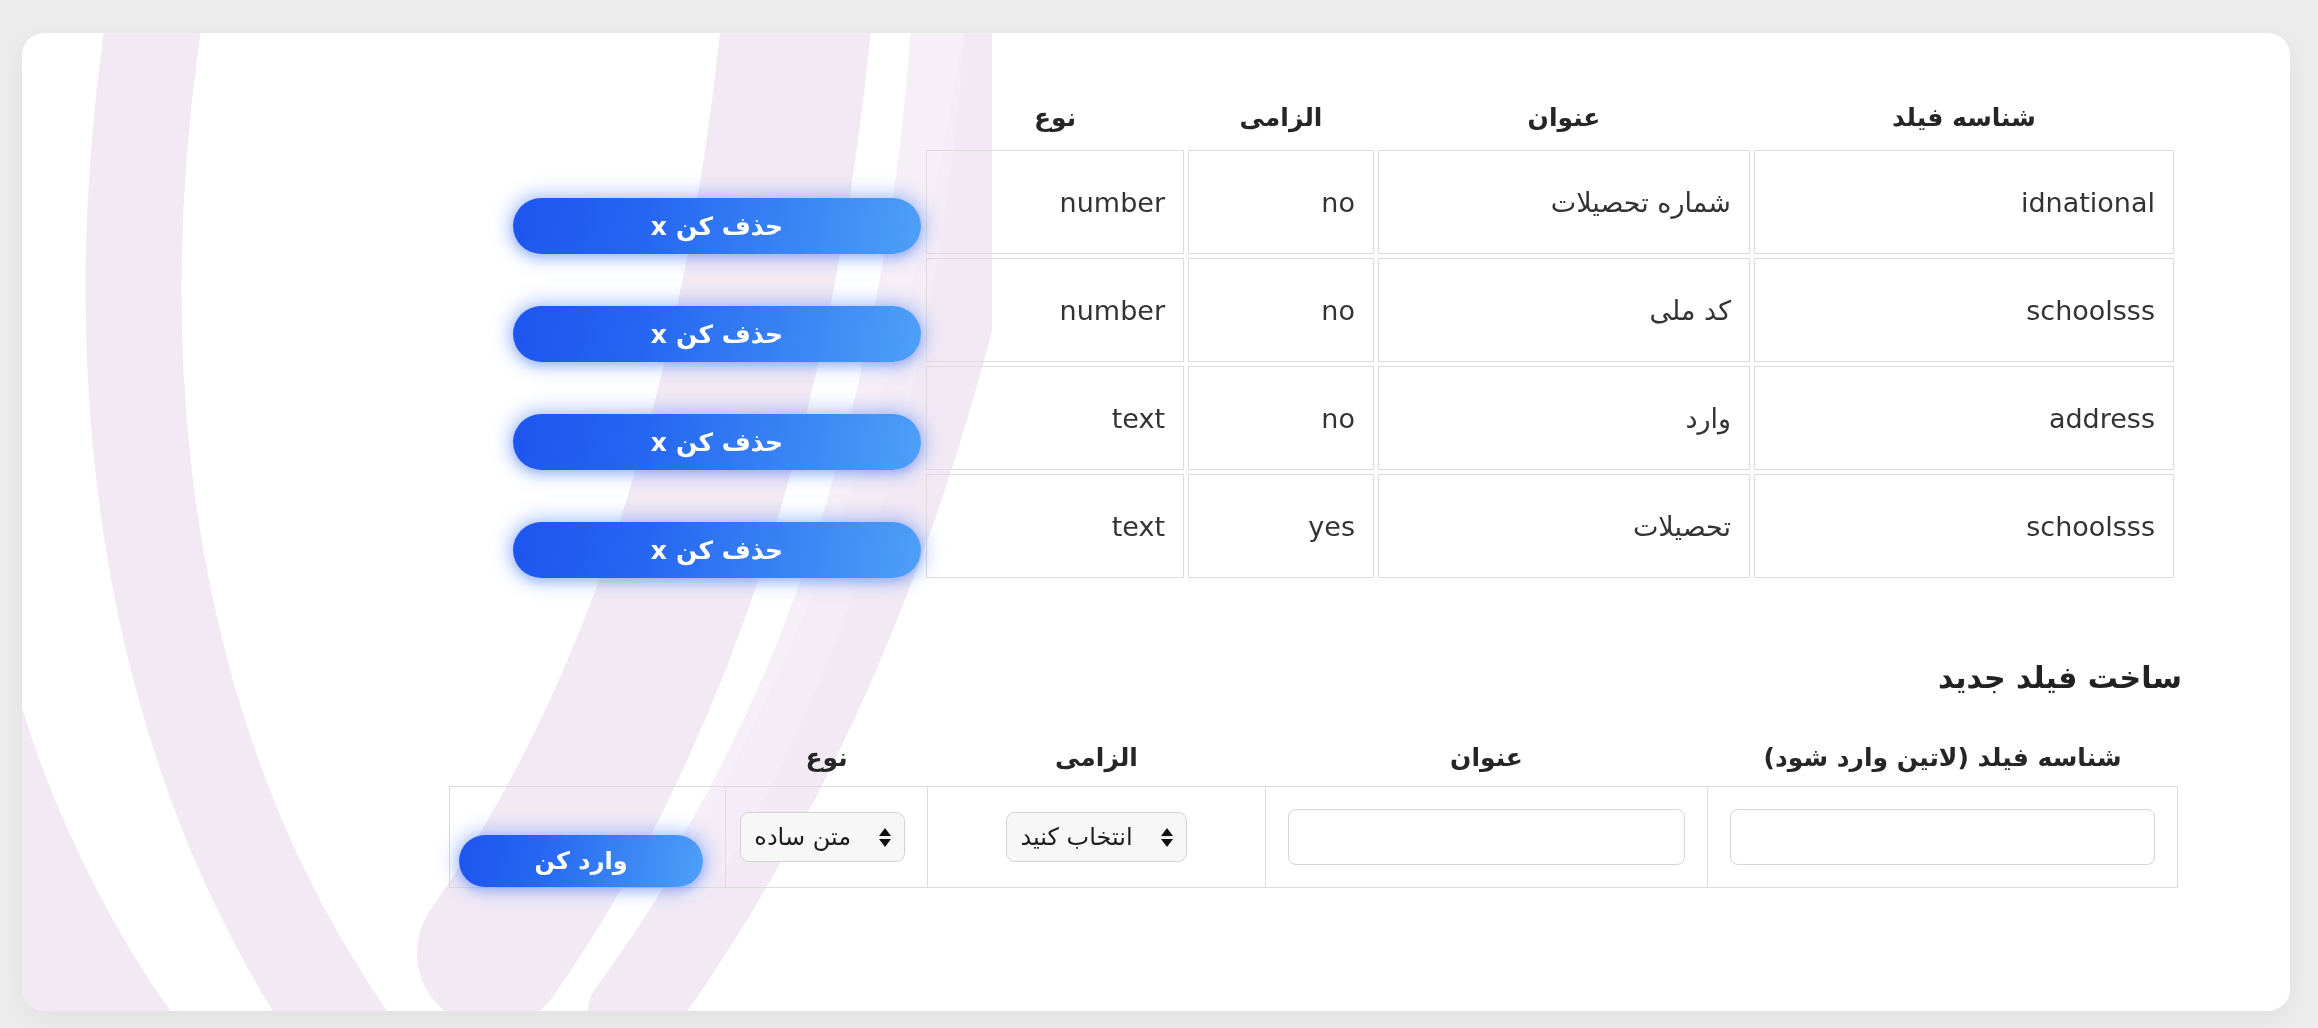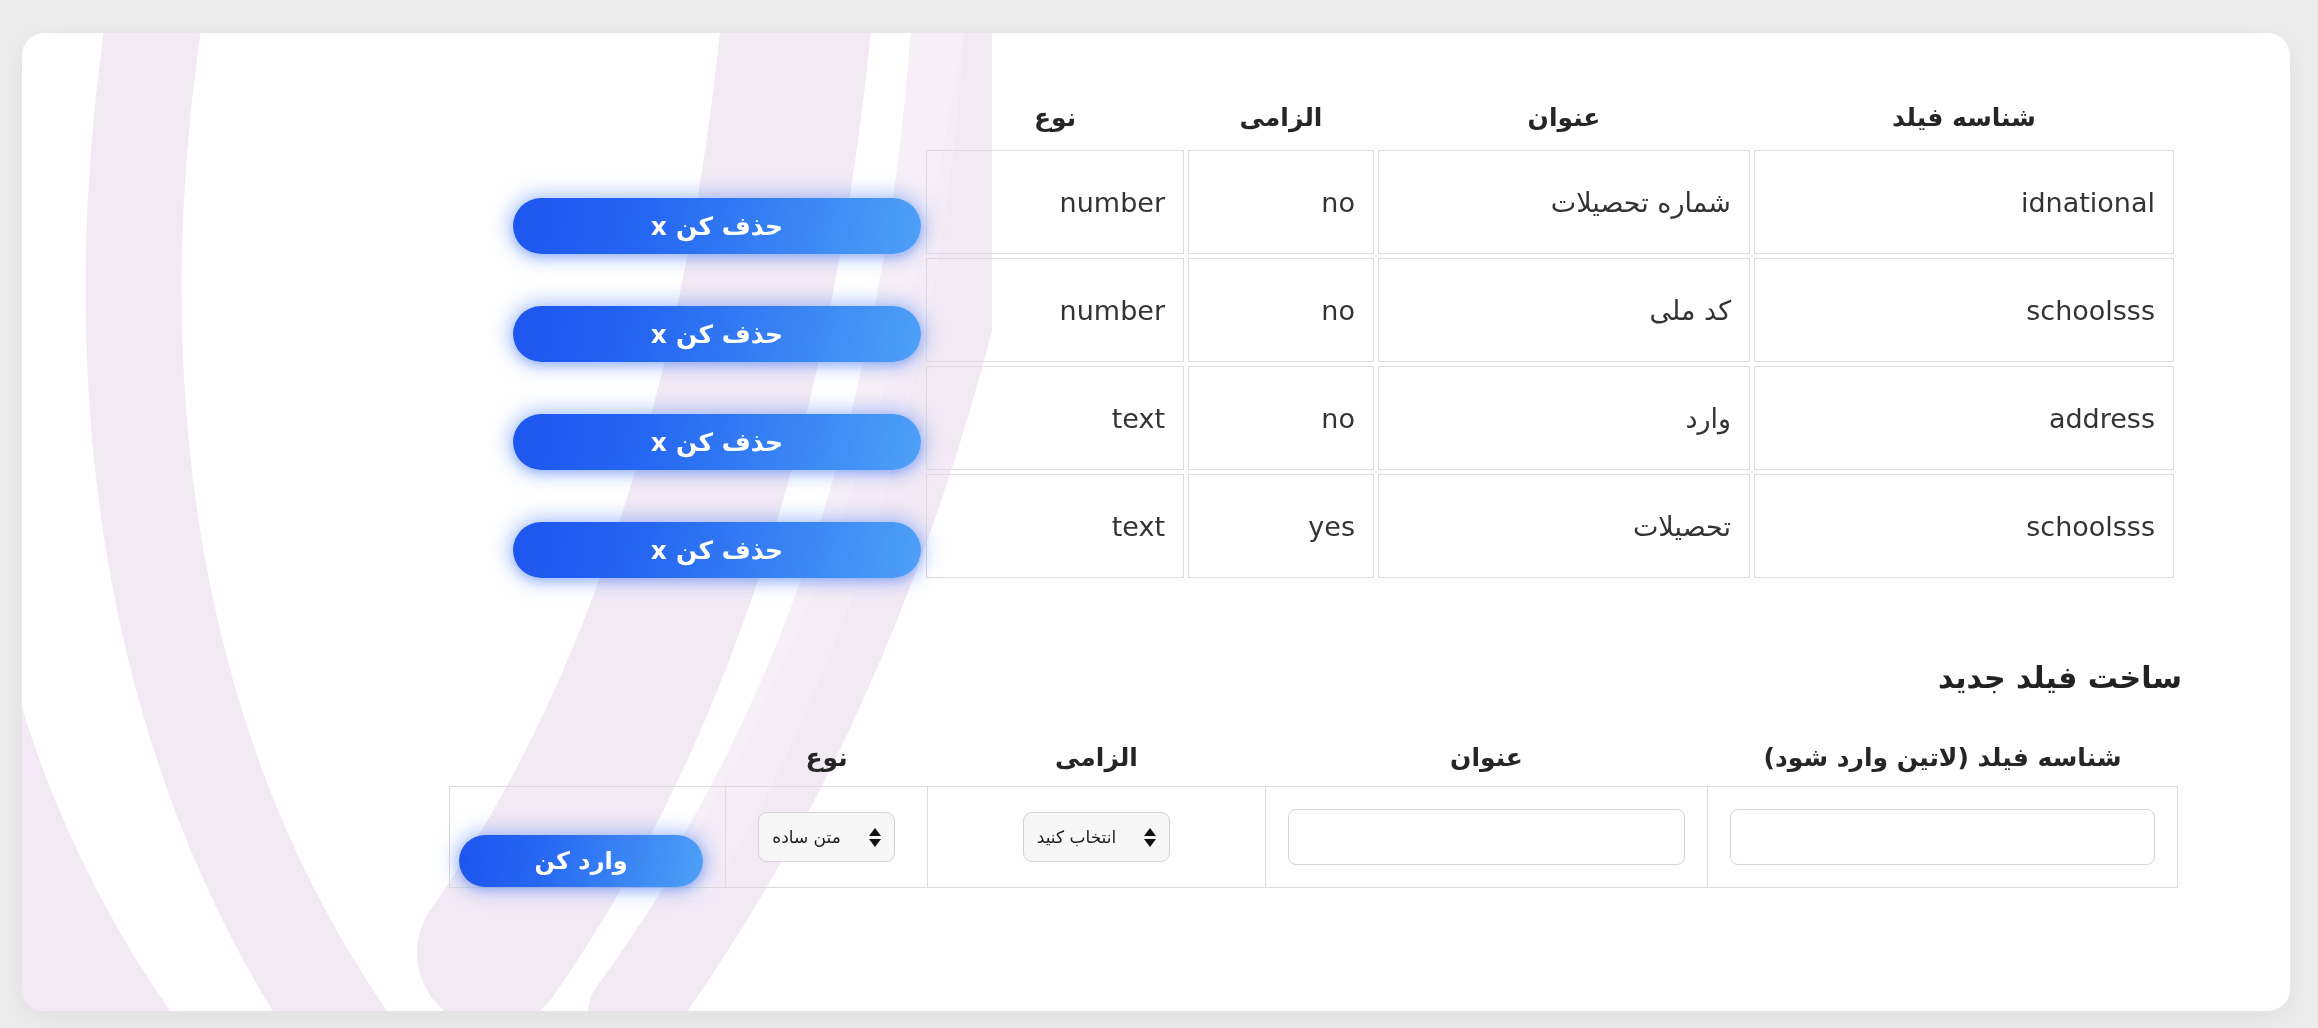--- a/index.html
+++ b/index.html
@@ -171,21 +171,21 @@
   .select-box {
     display: inline-flex;
     align-items: center;
     gap: 28px;
     flex-direction: row-reverse;
     height: 50px;
     padding: 0 13px;
     border: 1px solid #d3d3d3;
     border-radius: 9px;
     background: #f7f7f7;
-    font-size: 17px;
+    font-size: 24px;
     color: #1c1c1c;
     white-space: nowrap;
     cursor: pointer;
     font-family: "DejaVu Sans", "Liberation Sans", sans-serif;
   }
   .select-box .caret {
     display: inline-flex;
     flex-direction: column;
     justify-content: center;
     gap: 3px;

